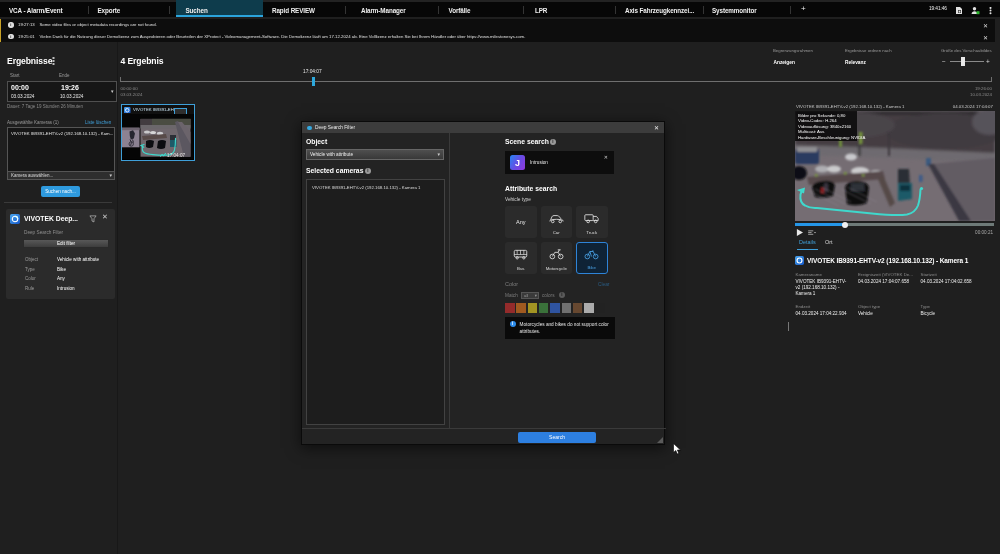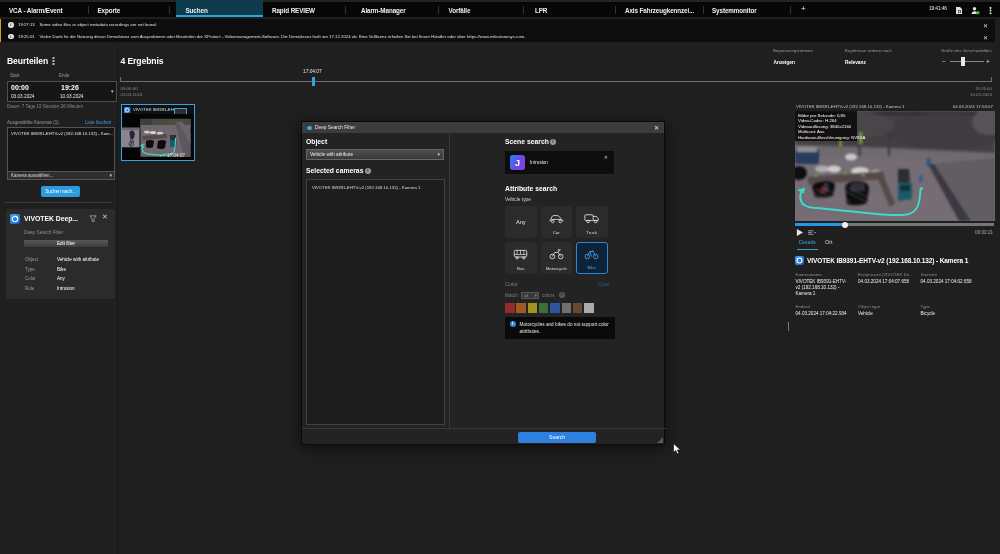--- a/index.html
+++ b/index.html
@@ -80,21 +80,21 @@
   <span class="txt">19:27:13&nbsp;&nbsp;&nbsp;&nbsp;Some video files or object metadata recordings are not found.</span>
   <span class="x">✕</span>
 </div>
 <div class="notif" style="top:31px; height:11px;">
   <span class="ico" style="top:2.8px;">i</span>
   <span class="txt" style="top:3px;">19:25:01&nbsp;&nbsp;&nbsp;&nbsp;Vielen Dank für die Nutzung dieser Demolizenz zum Ausprobieren oder Beurteilen der XProtect - Videomanagement-Software. Die Demolizenz läuft am 17.12.2024 ab. Eine Volllizenz erhalten Sie bei Ihrem Händler oder über https://www.milestonesys.com.</span>
   <span class="x">✕</span>
 </div>
 
 <div class="abs" style="left:7px; top:56px;">
-    <h1>Beurteilen</h1>
+    <h1>Ergebnisse</h1>
   </div>
 <svg class="abs" style="left:51.5px; top:57px;" width="3" height="8" viewBox="0 0 3 8">
   <rect x="0.5" y="0" width="2" height="2" fill="#bbb"></rect>
     <rect x="0.5" y="3" width="2" height="2" fill="#bbb"></rect>
     <rect x="0.5" y="6" width="2" height="2" fill="#bbb"></rect>
 </svg>
 
 <span class="abs lbl" style="left:10px; top:73px;">Start</span>
 <span class="abs lbl" style="left:59px; top:73px;">Ende</span>
 <div id="datebox" class="abs">

